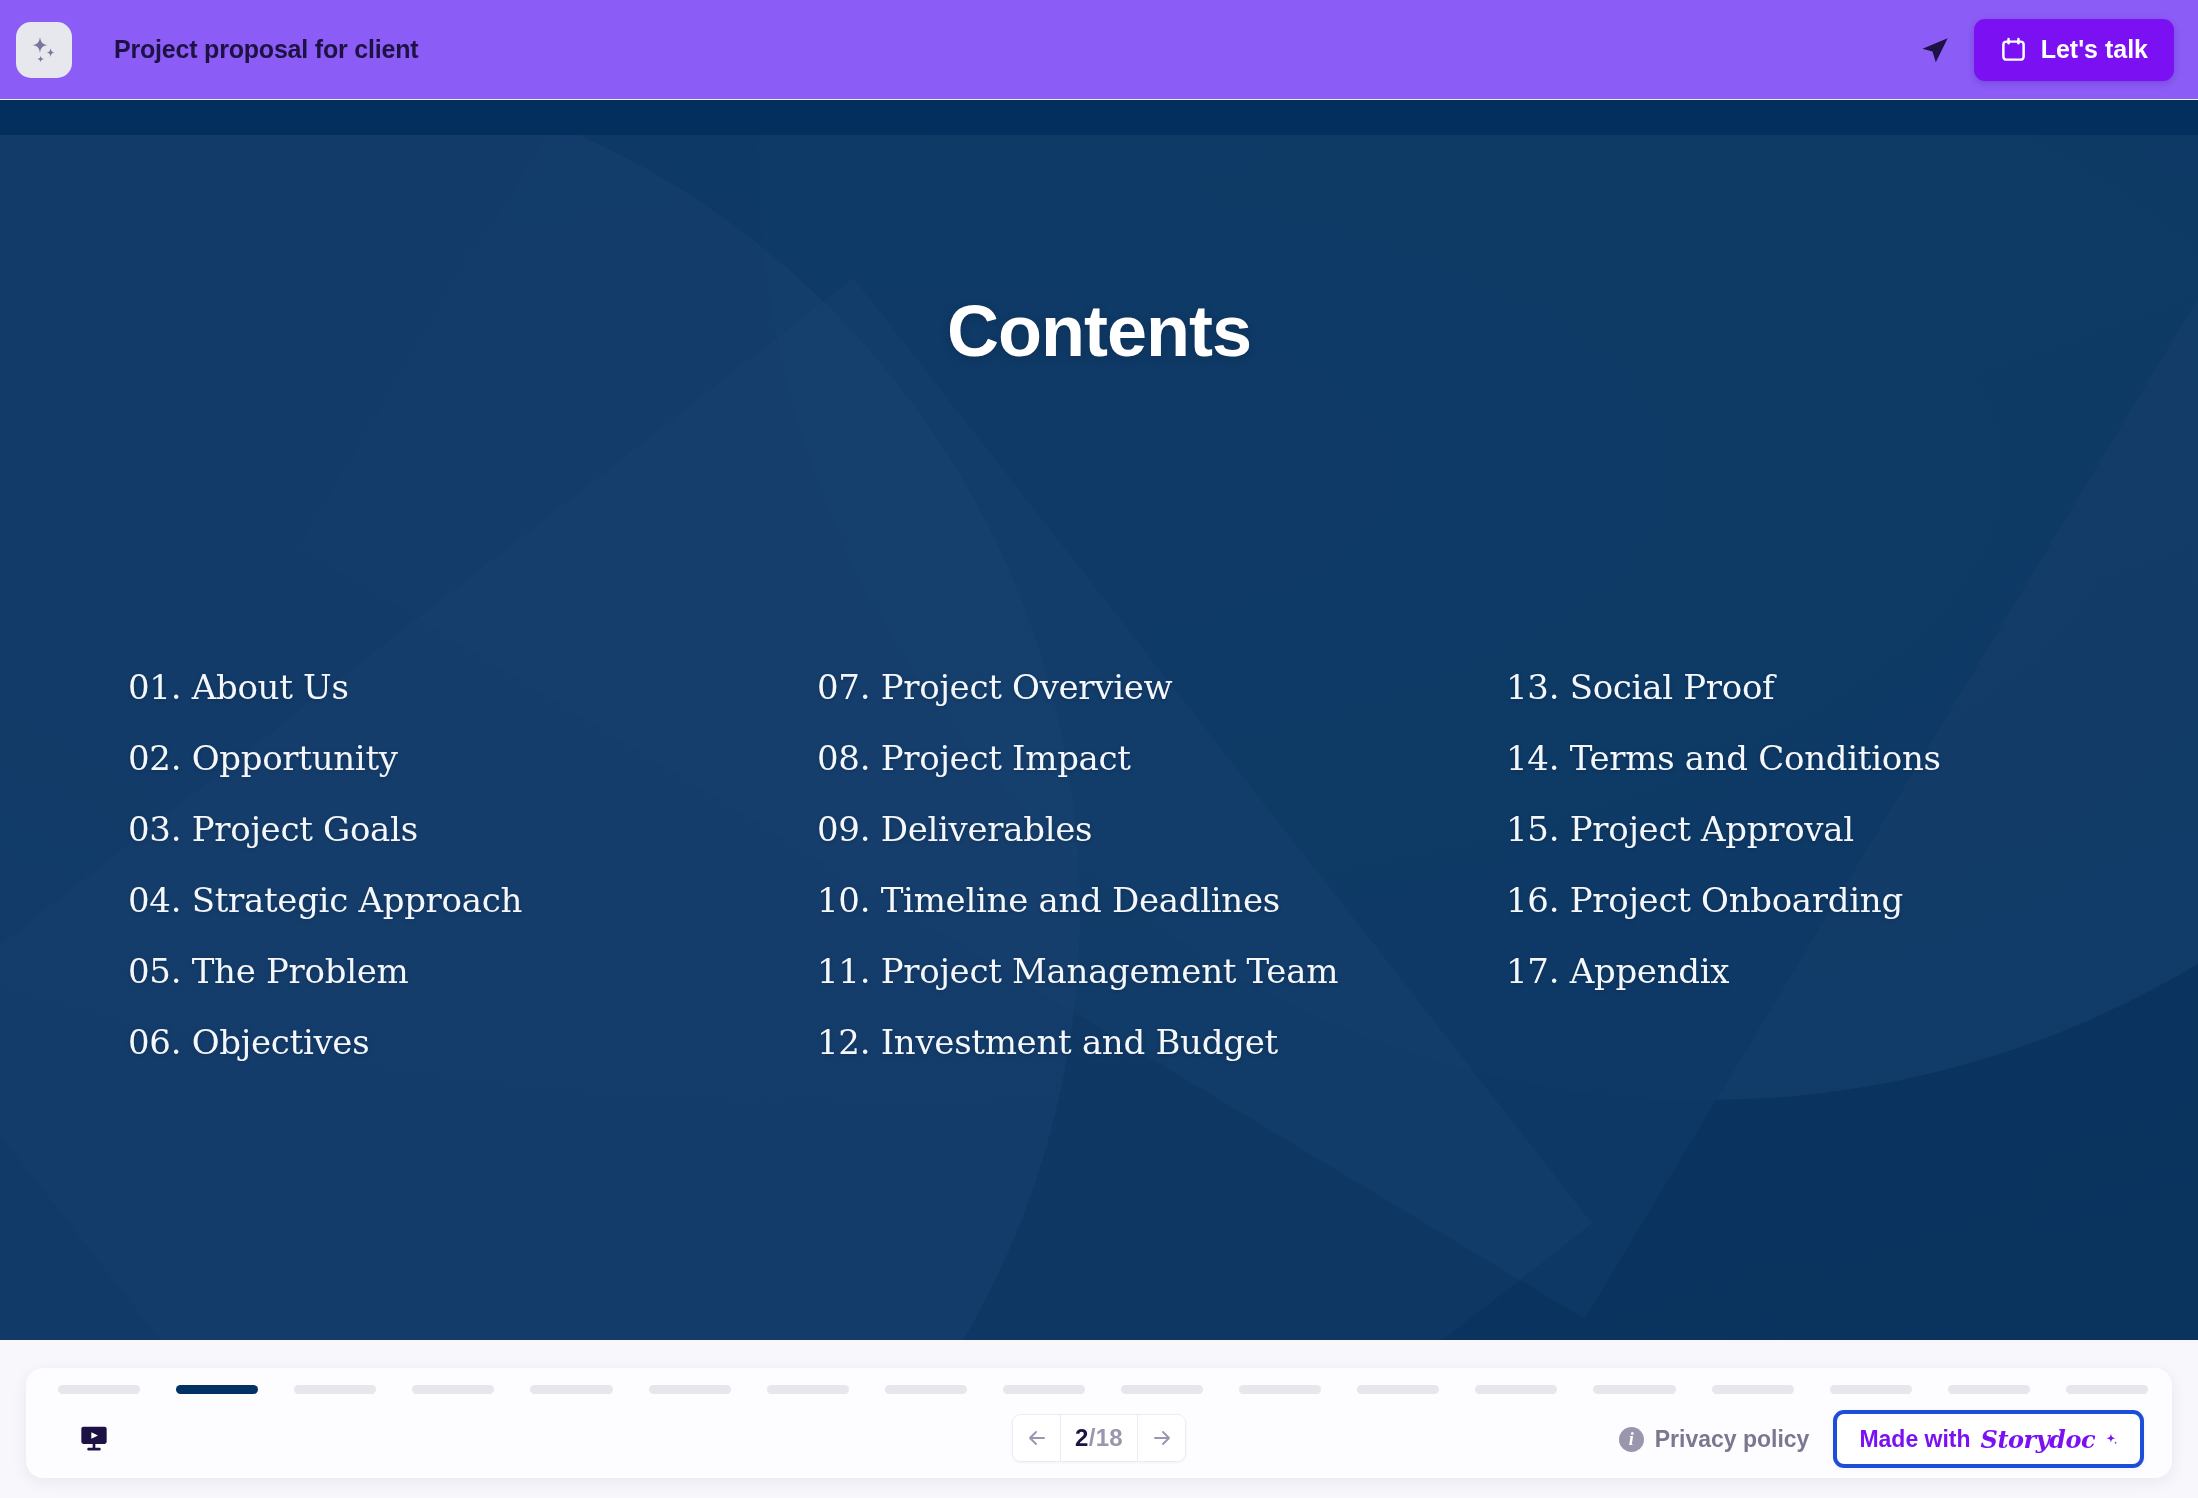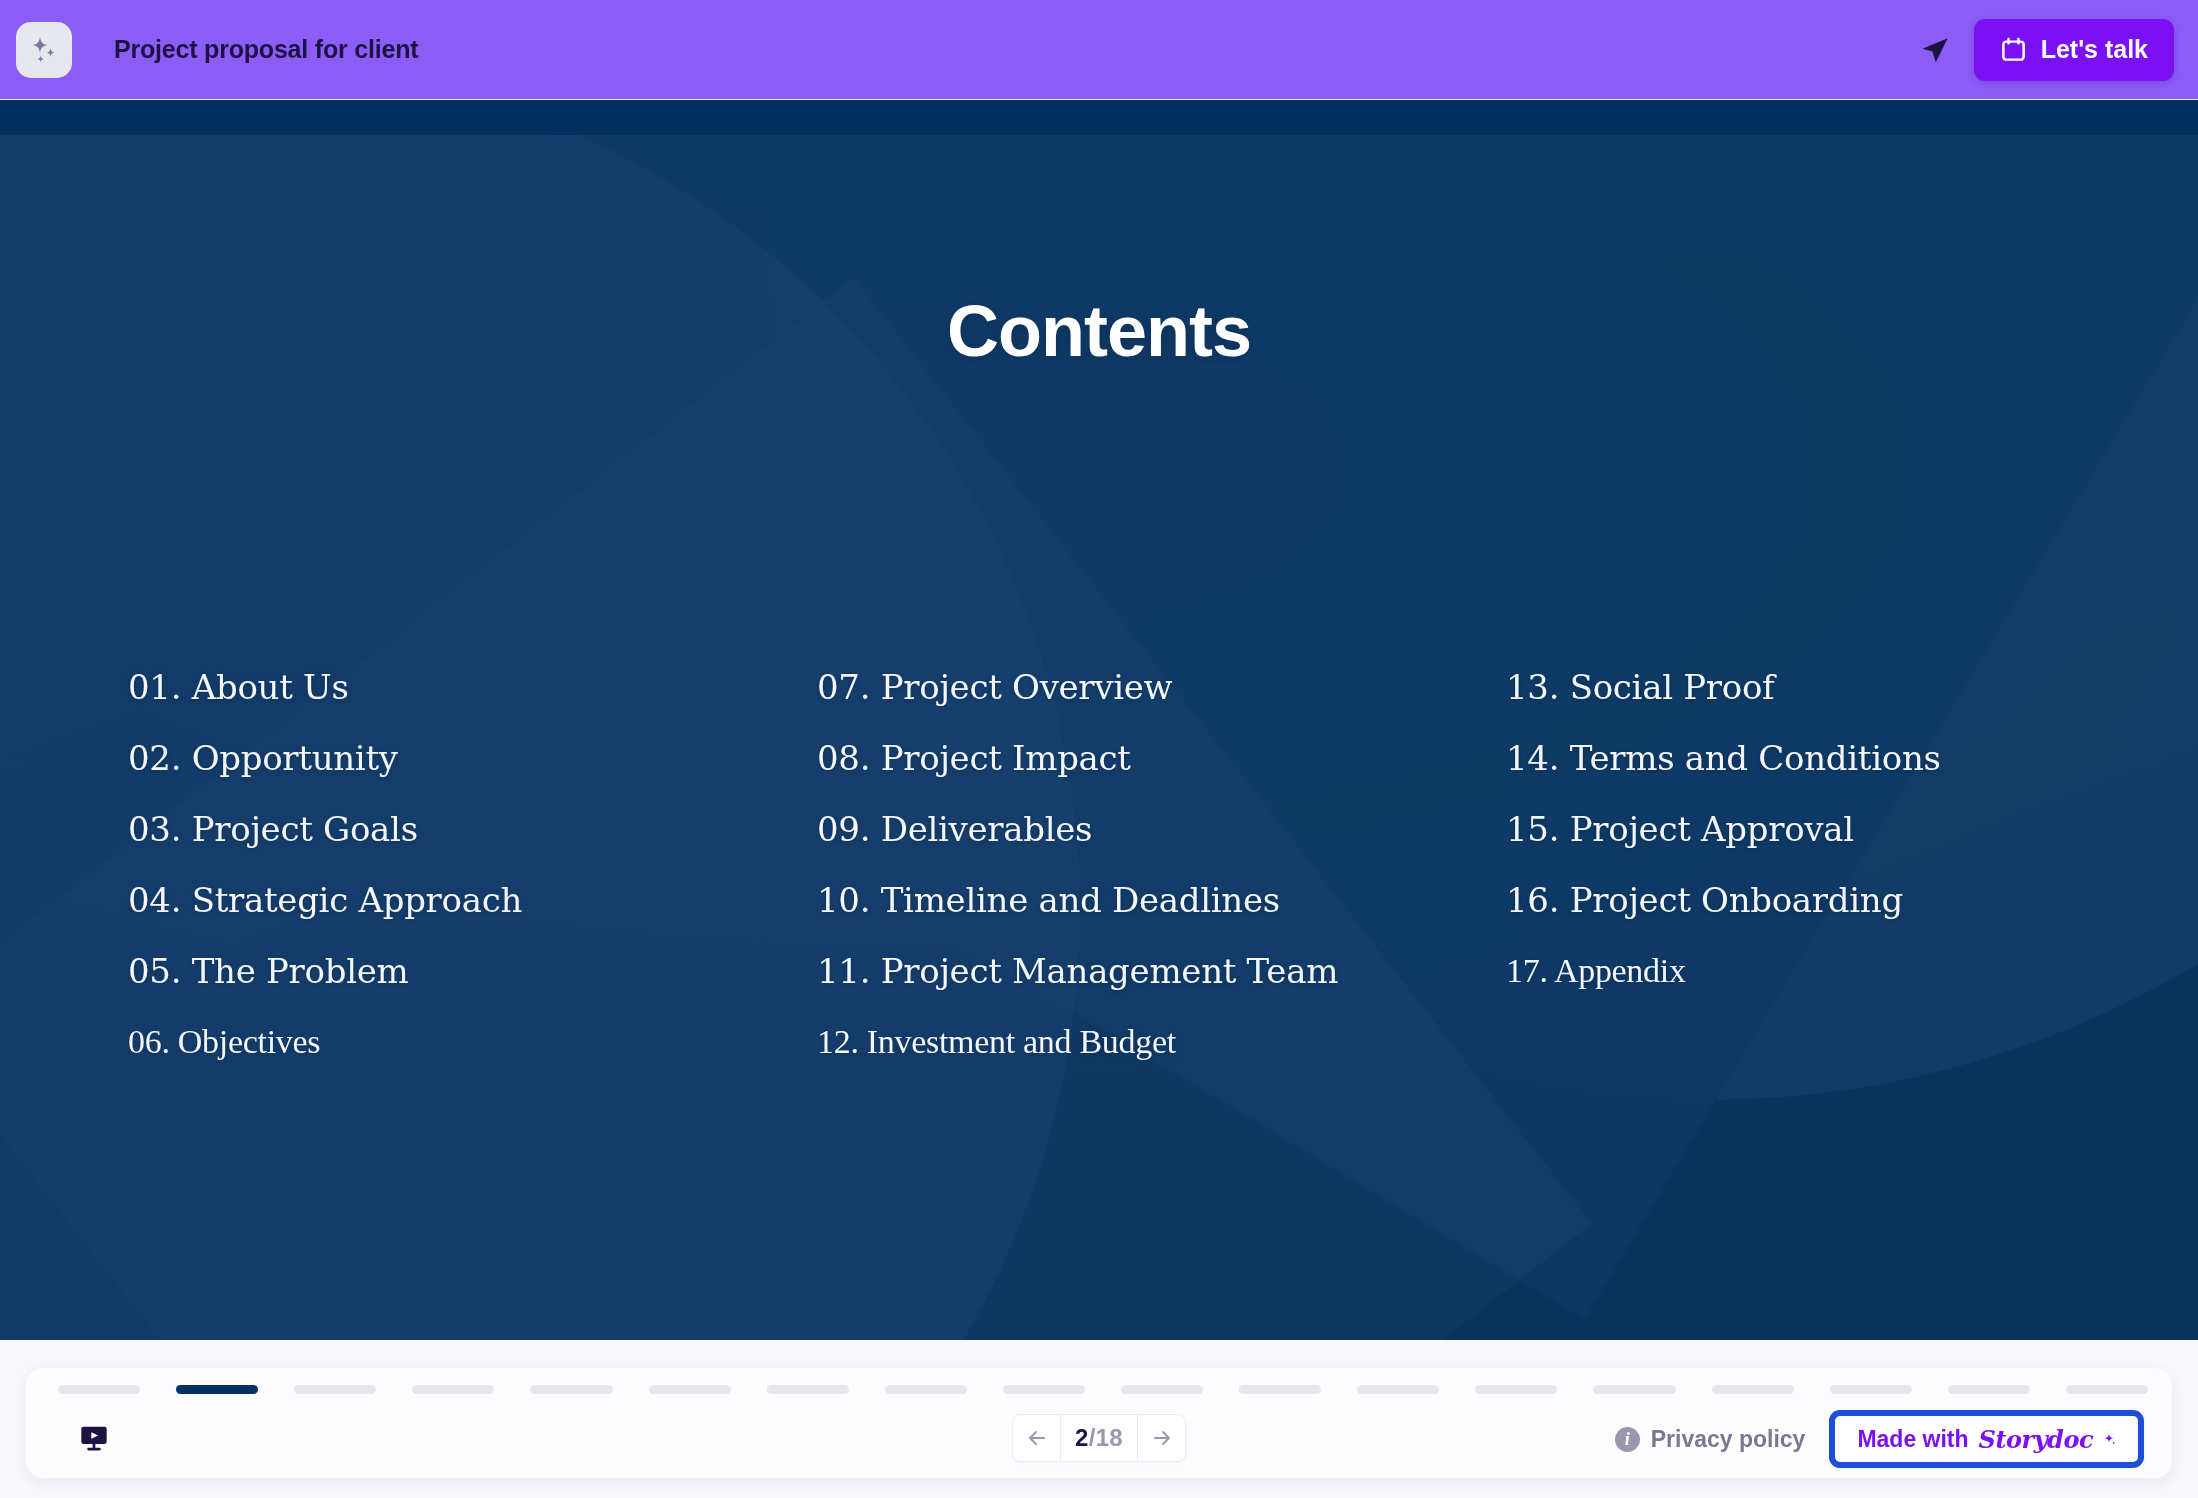--- a/index.html
+++ b/index.html
@@ -187,21 +187,21 @@
     font-family: "DejaVu Serif", serif;
     font-size: 34px;
     font-weight: 400;
     color: #f4f7fb;
     line-height: 1;
     margin-bottom: 37px;
     white-space: nowrap;
     letter-spacing: -0.3px;
     text-shadow: 0 1px 4px rgba(0,0,0,.20);
   }
-  .toc-item:last-child { margin-bottom: 0; font-family: Liberation Serif, serif; }
+  .toc-item:last-child { margin-bottom: 0; }
 
   
   .footer-area {
     position: absolute;
     left: 0;
     top: 1340px;
     width: 2198px;
     height: 158px;
     background: #f8f7fc;
   }
@@ -304,21 +304,21 @@
     font-style: italic;
     display: flex; align-items: center; justify-content: center;
     font-family: "Liberation Serif", serif;
   }
   .made-with {
     display: flex;
     align-items: center;
     gap: 10px;
     height: 58px;
     padding: 0 22px;
-    border: 6px solid #1d4ed8;
+    border: 4px solid #1d4ed8;
     border-radius: 11px;
     background: #ffffff;
     cursor: pointer;
     white-space: nowrap;
     box-shadow: 0 1px 4px rgba(40,30,80,.05);
   }
   .made-with .mw-label {
     font-size: 23px;
     font-weight: bold;
     color: #7B11F2;

